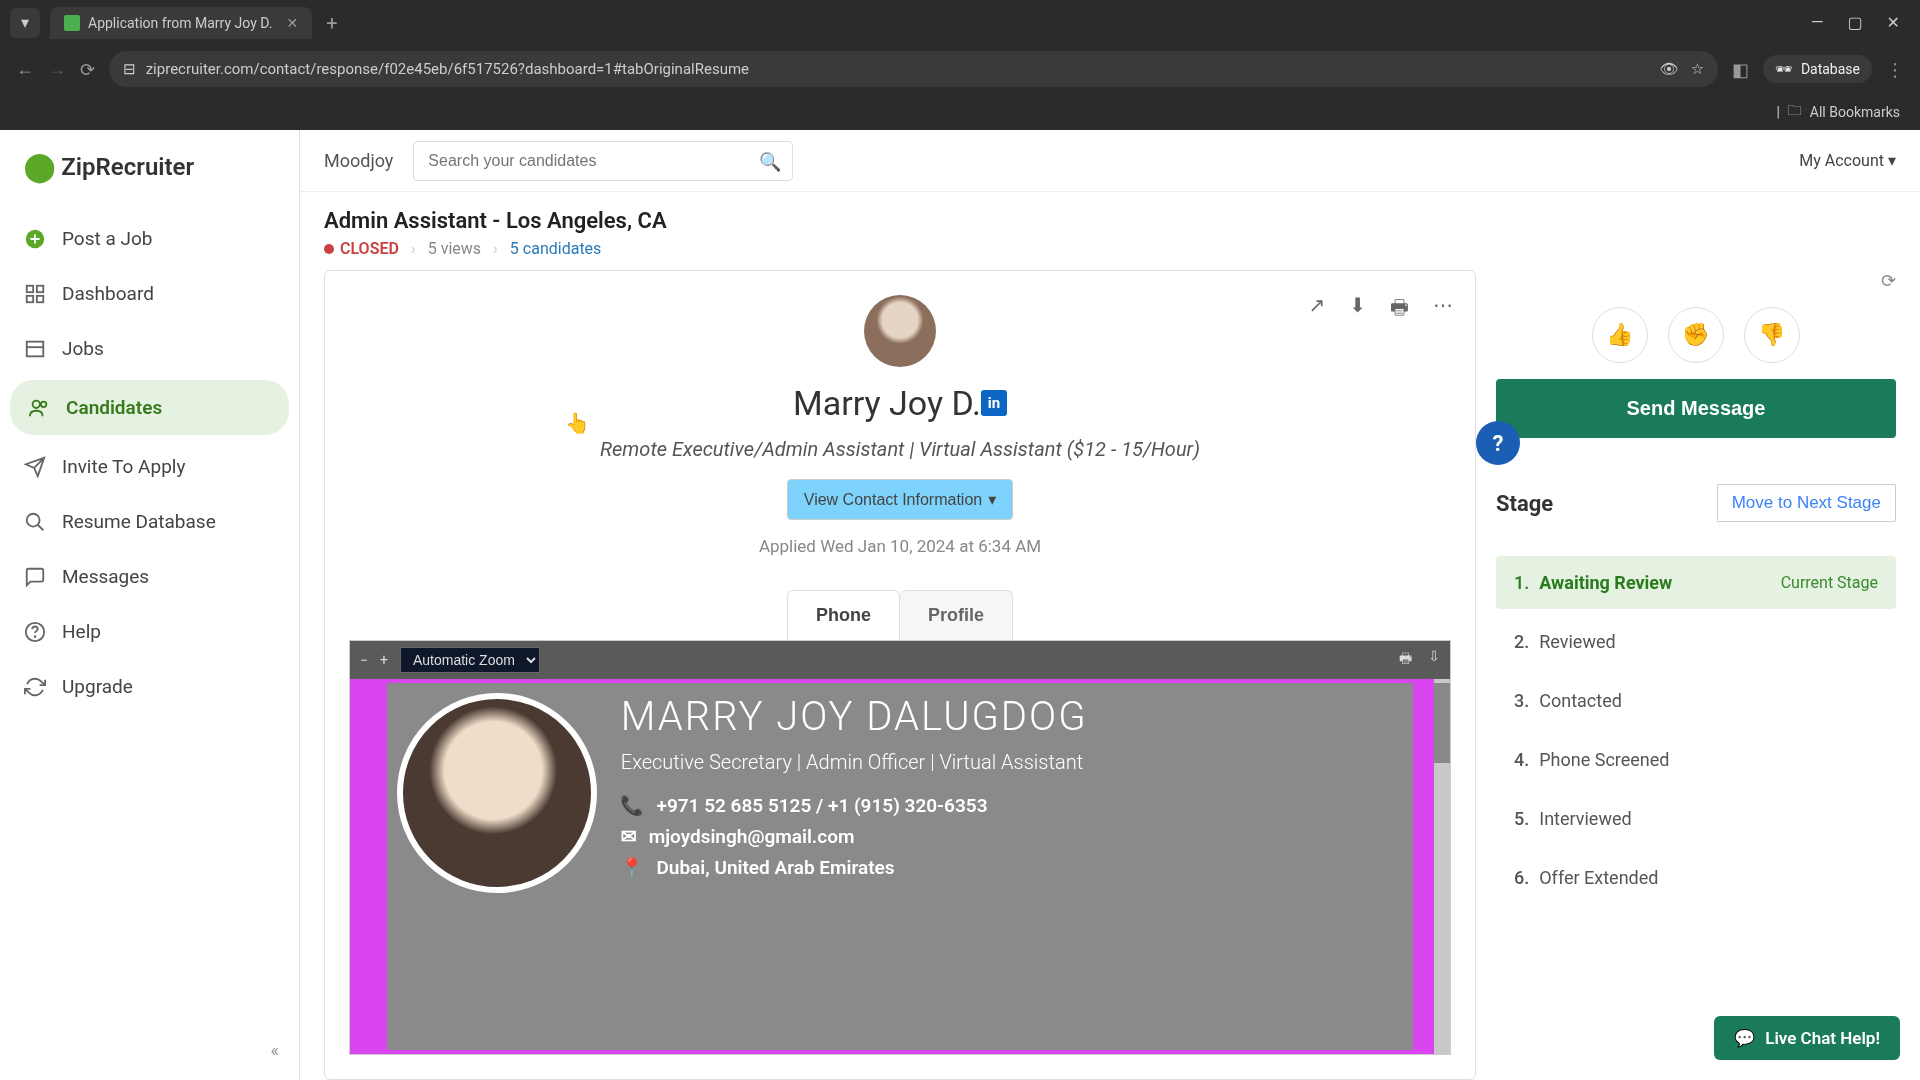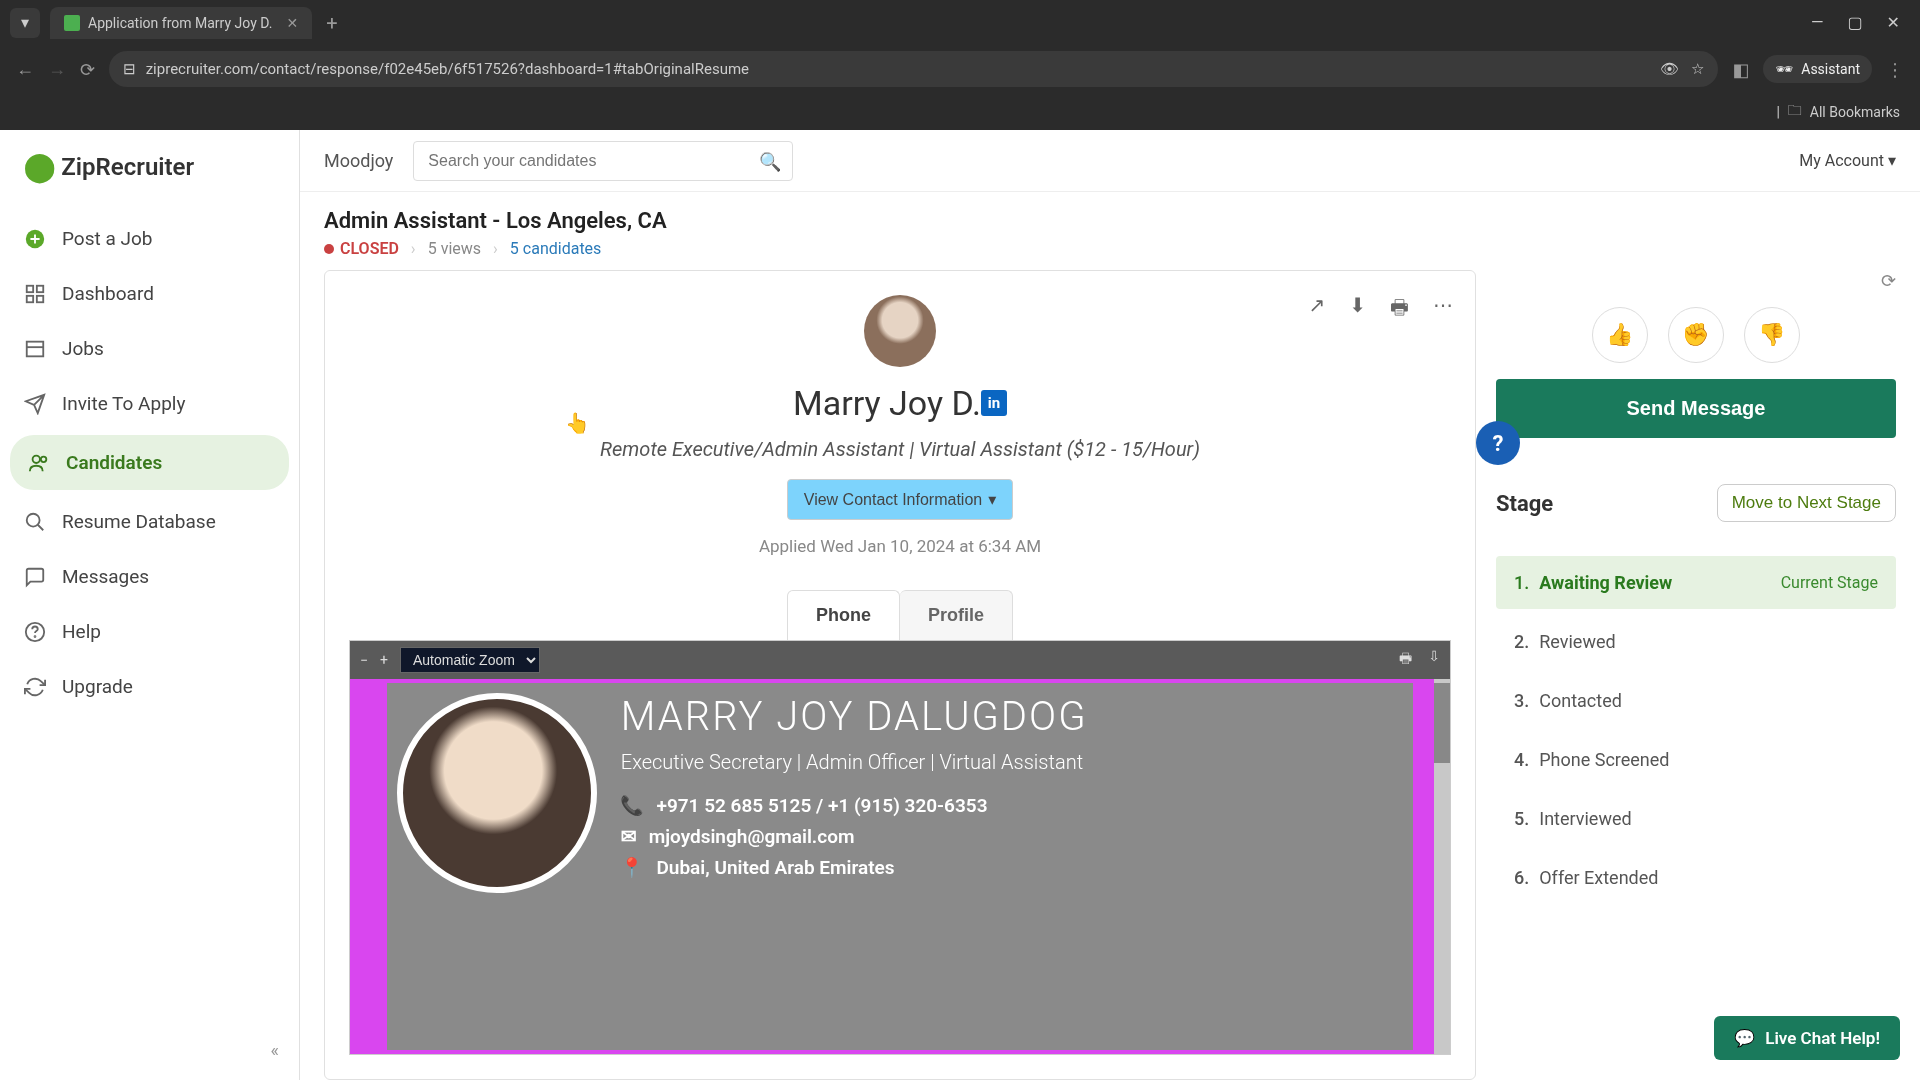--- a/index.html
+++ b/index.html
@@ -91,21 +91,21 @@
 
 
 .right-panel { width: 400px; display: flex; flex-direction: column; gap: 16px; }
 .refresh-row { display: flex; justify-content: flex-end; color: #888; font-size: 18px; }
 .rate-row { display: flex; gap: 20px; justify-content: center; }
 .rate-btn { width: 56px; height: 56px; border: 1px solid #ddd; border-radius: 50%; display: flex; align-items: center; justify-content: center; color: #888; font-size: 22px; background: #fff; }
 .help-bubble { position: absolute; width: 44px; height: 44px; background: #1a5fb4; border-radius: 50%; color: #fff; display: flex; align-items: center; justify-content: center; font-size: 22px; font-weight: 700; margin-left: -20px; margin-top: 58px; z-index: 5; }
 .send-btn { background: #1a7a5c; color: #fff; border: none; border-radius: 4px; padding: 18px; font-size: 20px; font-weight: 600; width: 100%; }
 .stage-head { display: flex; justify-content: space-between; align-items: center; margin-top: 30px; }
 .stage-title { font-size: 22px; font-weight: 700; color: #333; }
-.move-stage { font-size: 17px; color: #4d7c0f; border: 1px solid #ccc; padding: 8px 14px; border-radius: 8px; background: #fff; }
+.move-stage { font-size: 17px; color: #3b82f6; border: 1px solid #ccc; padding: 8px 14px; border-radius: 1px; background: #fff; }
 .stage-list { margin-top: 18px; display: flex; flex-direction: column; gap: 6px; }
 .stage-item { padding: 16px 18px; font-size: 18px; color: #555; display: flex; align-items: center; gap: 10px; border-radius: 4px; }
 .stage-item.current { background: #e6f2e1; color: #2a7a1e; }
 .stage-num { font-weight: 500; }
 .current-label { margin-left: auto; color: #3a8a2e; font-size: 16px; }
 
 
 .live-chat { position: absolute; right: 20px; bottom: 20px; background: #1a7a5c; color: #fff; padding: 12px 20px; border-radius: 6px; font-size: 17px; font-weight: 600; display: flex; align-items: center; gap: 10px; }
 </style>
 </head>
@@ -132,21 +132,21 @@
     <span class="nav-btn">⟳</span>
     <div class="url-box">
       <span class="url-icon">⊟</span>
       <span class="url-text">ziprecruiter.com/contact/response/f02e45eb/6f517526?dashboard=1#tabOriginalResume</span>
       <span>👁</span>
       <span style="margin-left:12px">☆</span>
     </div>
     <span class="nav-btn">◧</span>
     <div class="incognito-badge">
       <span>🕶</span>
-      <span>Assistant</span>
+      <span>Database</span>
     </div>
     <span class="nav-btn">⋮</span>
   </div>
   <div class="bookmark-bar">
     <span style="color:#ccc">|</span>
     <span>🗀</span>
     <span>All Bookmarks</span>
   </div>
 </div>
 
@@ -179,37 +179,37 @@
     </div>
     <div class="nav-item">
       <span class="nav-icon">
           <svg width="22" height="22" viewBox="0 0 24 24" fill="none" stroke="#666" stroke-width="2">
             <rect x="3" y="4" width="18" height="16"></rect>
             <line x1="3" y1="10" x2="21" y2="10"></line>
           </svg>
         </span>
       <span>Jobs</span>
     </div>
-    <div class="nav-item">
-      <span class="nav-icon">
-          <svg width="22" height="22" viewBox="0 0 24 24" fill="none" stroke="#666" stroke-width="2">
-            <path d="M22 2L11 13M22 2l-7 20-4-9-9-4 20-7z"></path>
-          </svg>
-        </span>
-      <span>Invite To Apply</span>
-    </div>
     <div class="nav-item active">
       <span class="nav-icon">
           <svg width="22" height="22" viewBox="0 0 24 24" fill="none" stroke="#3a7a1e" stroke-width="2">
             <circle cx="9" cy="8" r="4"></circle>
             <path d="M2 21c0-4 3-6 7-6s7 2 7 6"></path>
             <circle cx="17" cy="8" r="3"></circle>
           </svg>
         </span>
       <span>Candidates</span>
+    </div>
+    <div class="nav-item">
+      <span class="nav-icon">
+          <svg width="22" height="22" viewBox="0 0 24 24" fill="none" stroke="#666" stroke-width="2">
+            <path d="M22 2L11 13M22 2l-7 20-4-9-9-4 20-7z"></path>
+          </svg>
+        </span>
+      <span>Invite To Apply</span>
     </div>
     <div class="nav-item">
       <span class="nav-icon">
           <svg width="22" height="22" viewBox="0 0 24 24" fill="none" stroke="#666" stroke-width="2">
             <circle cx="10" cy="10" r="7"></circle>
             <line x1="21" y1="21" x2="15" y2="15"></line>
           </svg>
         </span>
       <span>Resume Database</span>
     </div>

